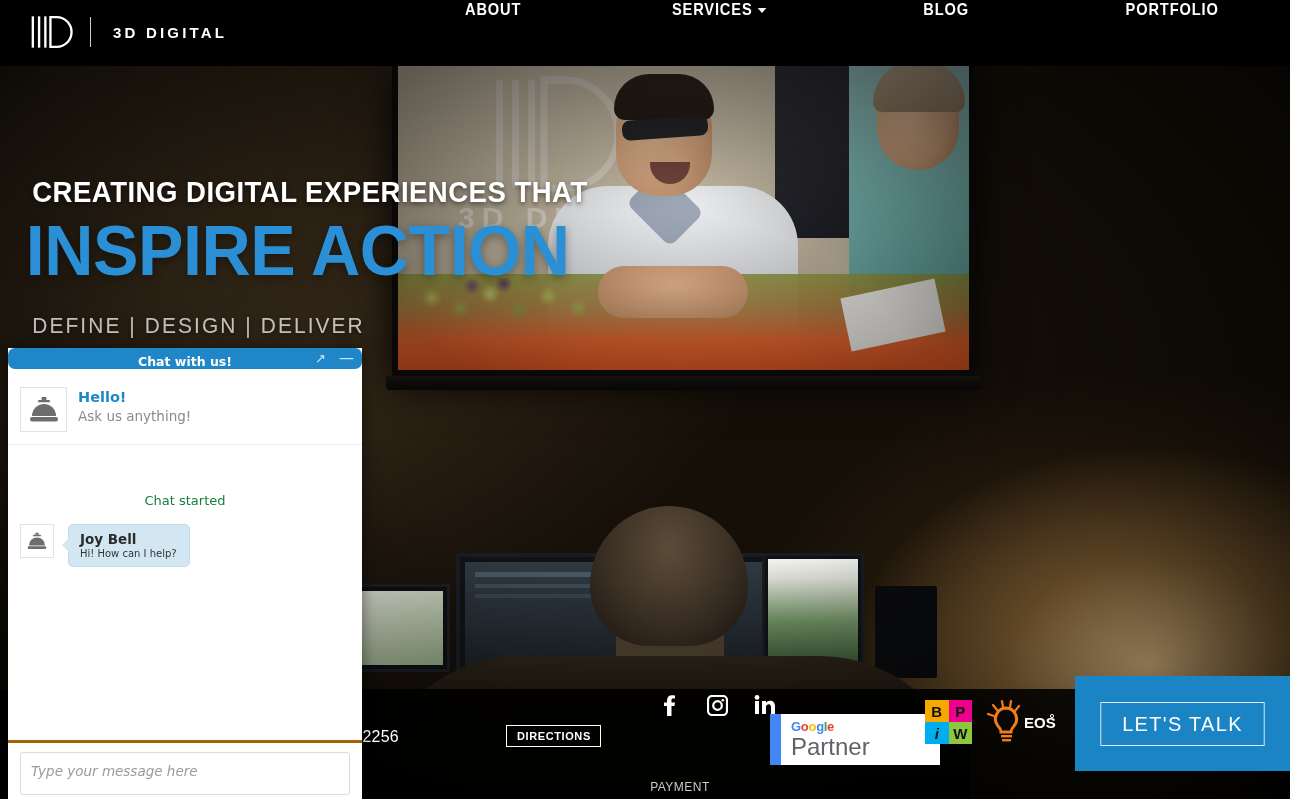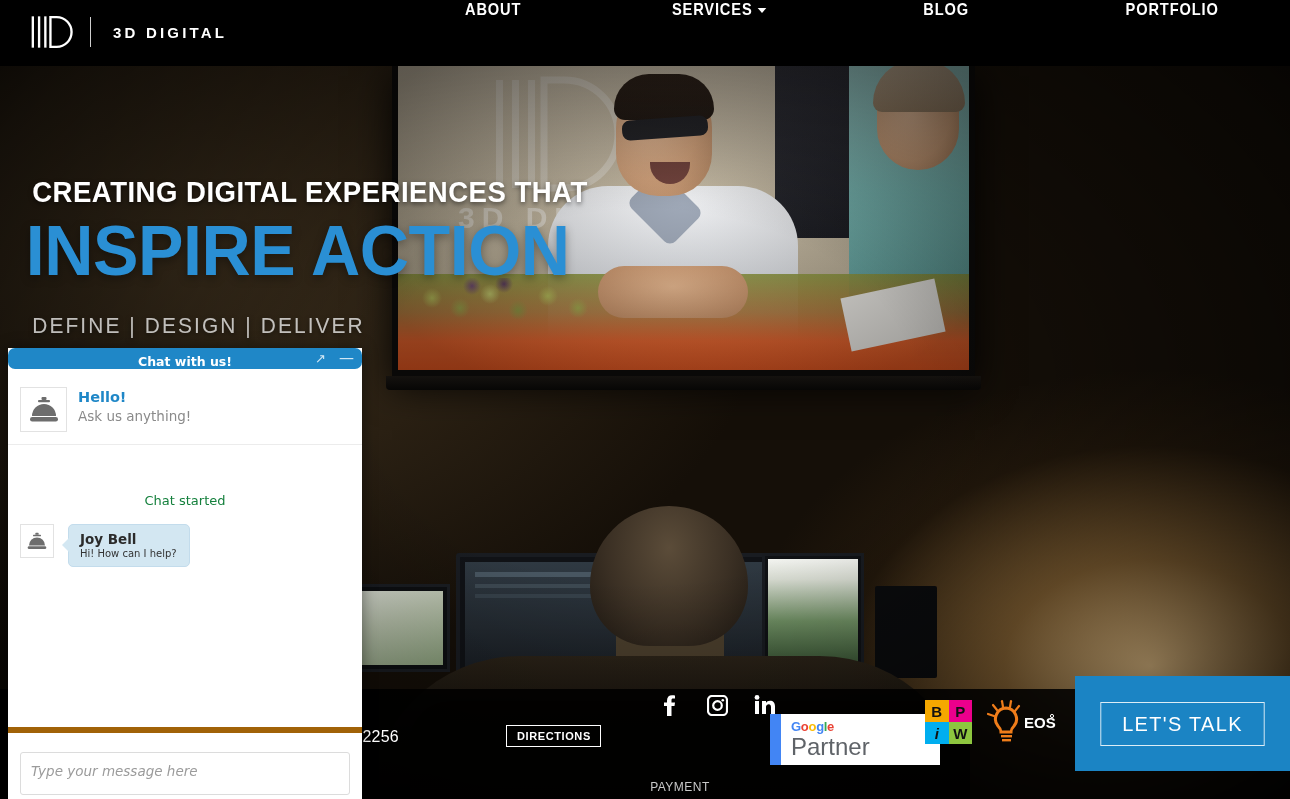--- a/index.html
+++ b/index.html
@@ -337,21 +337,21 @@
     position: relative; margin-left: 14px; background: #d3e7f2;
     border: 1px solid #c3dcec; border-radius: 5px; padding: 6px 12px 7px 11px;
   }
   #msg-bubble:before {
     content: ""; position: absolute; left: -7px; top: 13px;
     border-top: 7px solid transparent; border-bottom: 7px solid transparent;
     border-right: 7px solid #d3e7f2;
   }
   #msg-author { font-size: 13.5px; font-weight: bold; color: #2b2b2b; }
   #msg-text { font-size: 10px; color: #333; margin-top: 1px; white-space: nowrap; }
-  #chat-compose { flex: none; padding: 19px 12px 0 12px; border-top: 6px solid #a16207; }
+  #chat-compose { flex: none; padding: 9px 12px 0 12px; border-top: 3px solid #a16207; }
   #chat-input {
     width: 100%; height: 43px; border: 1px solid #dcdcdc; border-radius: 3px;
     padding: 10px; font-size: 13.5px; font-style: italic; color: #9b9b9b;
     font-family: "DejaVu Sans", sans-serif; outline: none; resize: none;
   }
   #chat-input::placeholder { color: #9b9b9b; font-style: italic; }
   #chat-footer {
     flex: none; display: flex; align-items: center; justify-content: space-between;
     padding: 6px 12px 9px 12px;
   }

